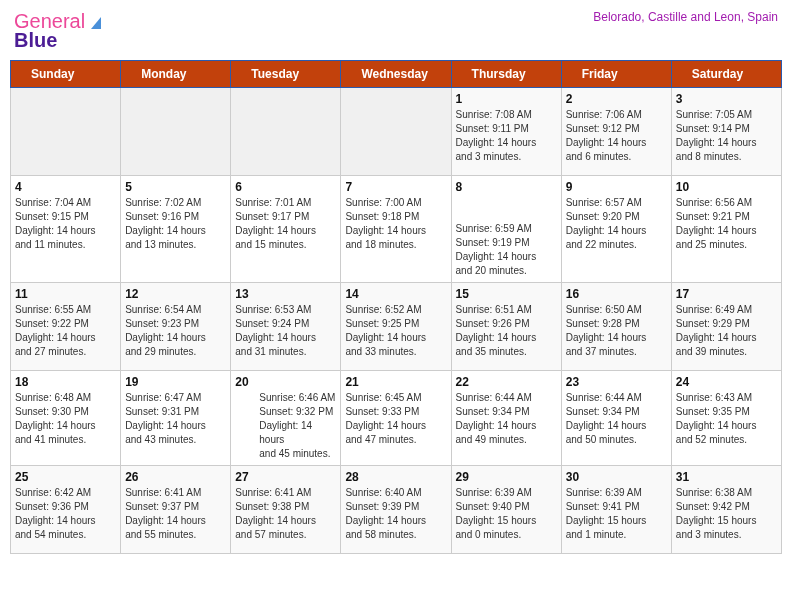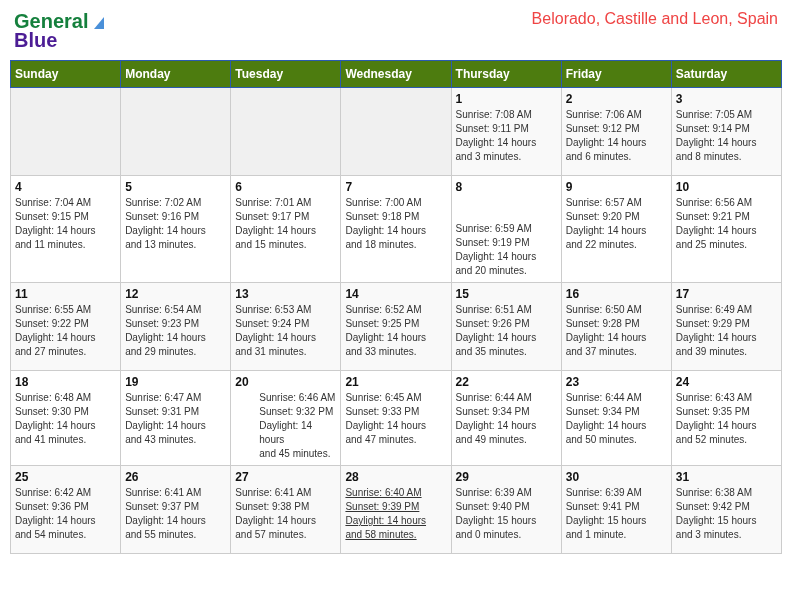--- a/index.html
+++ b/index.html
@@ -24,32 +24,32 @@
     }
     .title-area {
       text-align: right;
     }
     .month-title {
       font-size: 36px;
       font-weight: bold;
       color: #1a1a1a;
     }
     .location-title {
-      font-size: 16px;
-      color: #ef4444;
+      font-size: 12px;
+      color: #a21caf;
     }
     .calendar {
       width: 100%;
       border-collapse: collapse;
       font-size: 11px;
     }
     .calendar th {
-      background: #4d7c0f;
+      background: #c2410c;
       color: #fff;
-      padding: 6px 4px;
+      padding: 6px 20px;
       text-align: left;
       font-size: 12px;
       font-weight: bold;
       border: 1px solid #2a5aaf;
     }
     .calendar td {
       vertical-align: top;
       border: 1px solid #ccc;
       padding: 4px;
       width: calc(100% / 7);
@@ -81,21 +81,21 @@
       display: flex;
       align-items: center;
     }
   </style>
 </head>
 <body>
 
 <div class="header">
   <div class="logo">
     <div class="logo-line1">
-      <span style="font-size:20px;font-weight:bold;color:#15803d;">General</span>
+      <span style="font-size:20px;font-weight:normal;color:#ec4899;">General</span>
       <svg width="18" height="18" viewBox="0 0 18 18" style="margin-left:2px;">
         <polygon points="4,16 14,16 14,4" fill="#4a90d9"></polygon>
       </svg>
     </div>
     <span style="font-size:20px;font-weight:bold;color:#4c1d95;margin-top:-4px;">Blue</span>
   </div>
   <div class="title-area">
     <div class="location-title">Belorado, Castille and Leon, Spain</div>
   </div>
 </div>
@@ -310,21 +310,21 @@
         </td>
         <td>
           <span class="day-num">27</span>
           <div class="day-info" style="white-space: pre-line;">Sunrise: 6:41 AM
 Sunset: 9:38 PM
 Daylight: 14 hours
 and 57 minutes.</div>
         </td>
         <td>
           <span class="day-num">28</span>
-          <div class="day-info" style="white-space: pre-line; text-decoration: underline;">Sunrise: 6:40 AM
+          <div class="day-info" style="white-space: pre-line;">Sunrise: 6:40 AM
 Sunset: 9:39 PM
 Daylight: 14 hours
 and 58 minutes.</div>
         </td>
         <td>
           <span class="day-num">29</span>
           <div class="day-info" style="white-space: pre-line;">Sunrise: 6:39 AM
 Sunset: 9:40 PM
 Daylight: 15 hours
 and 0 minutes.</div>

